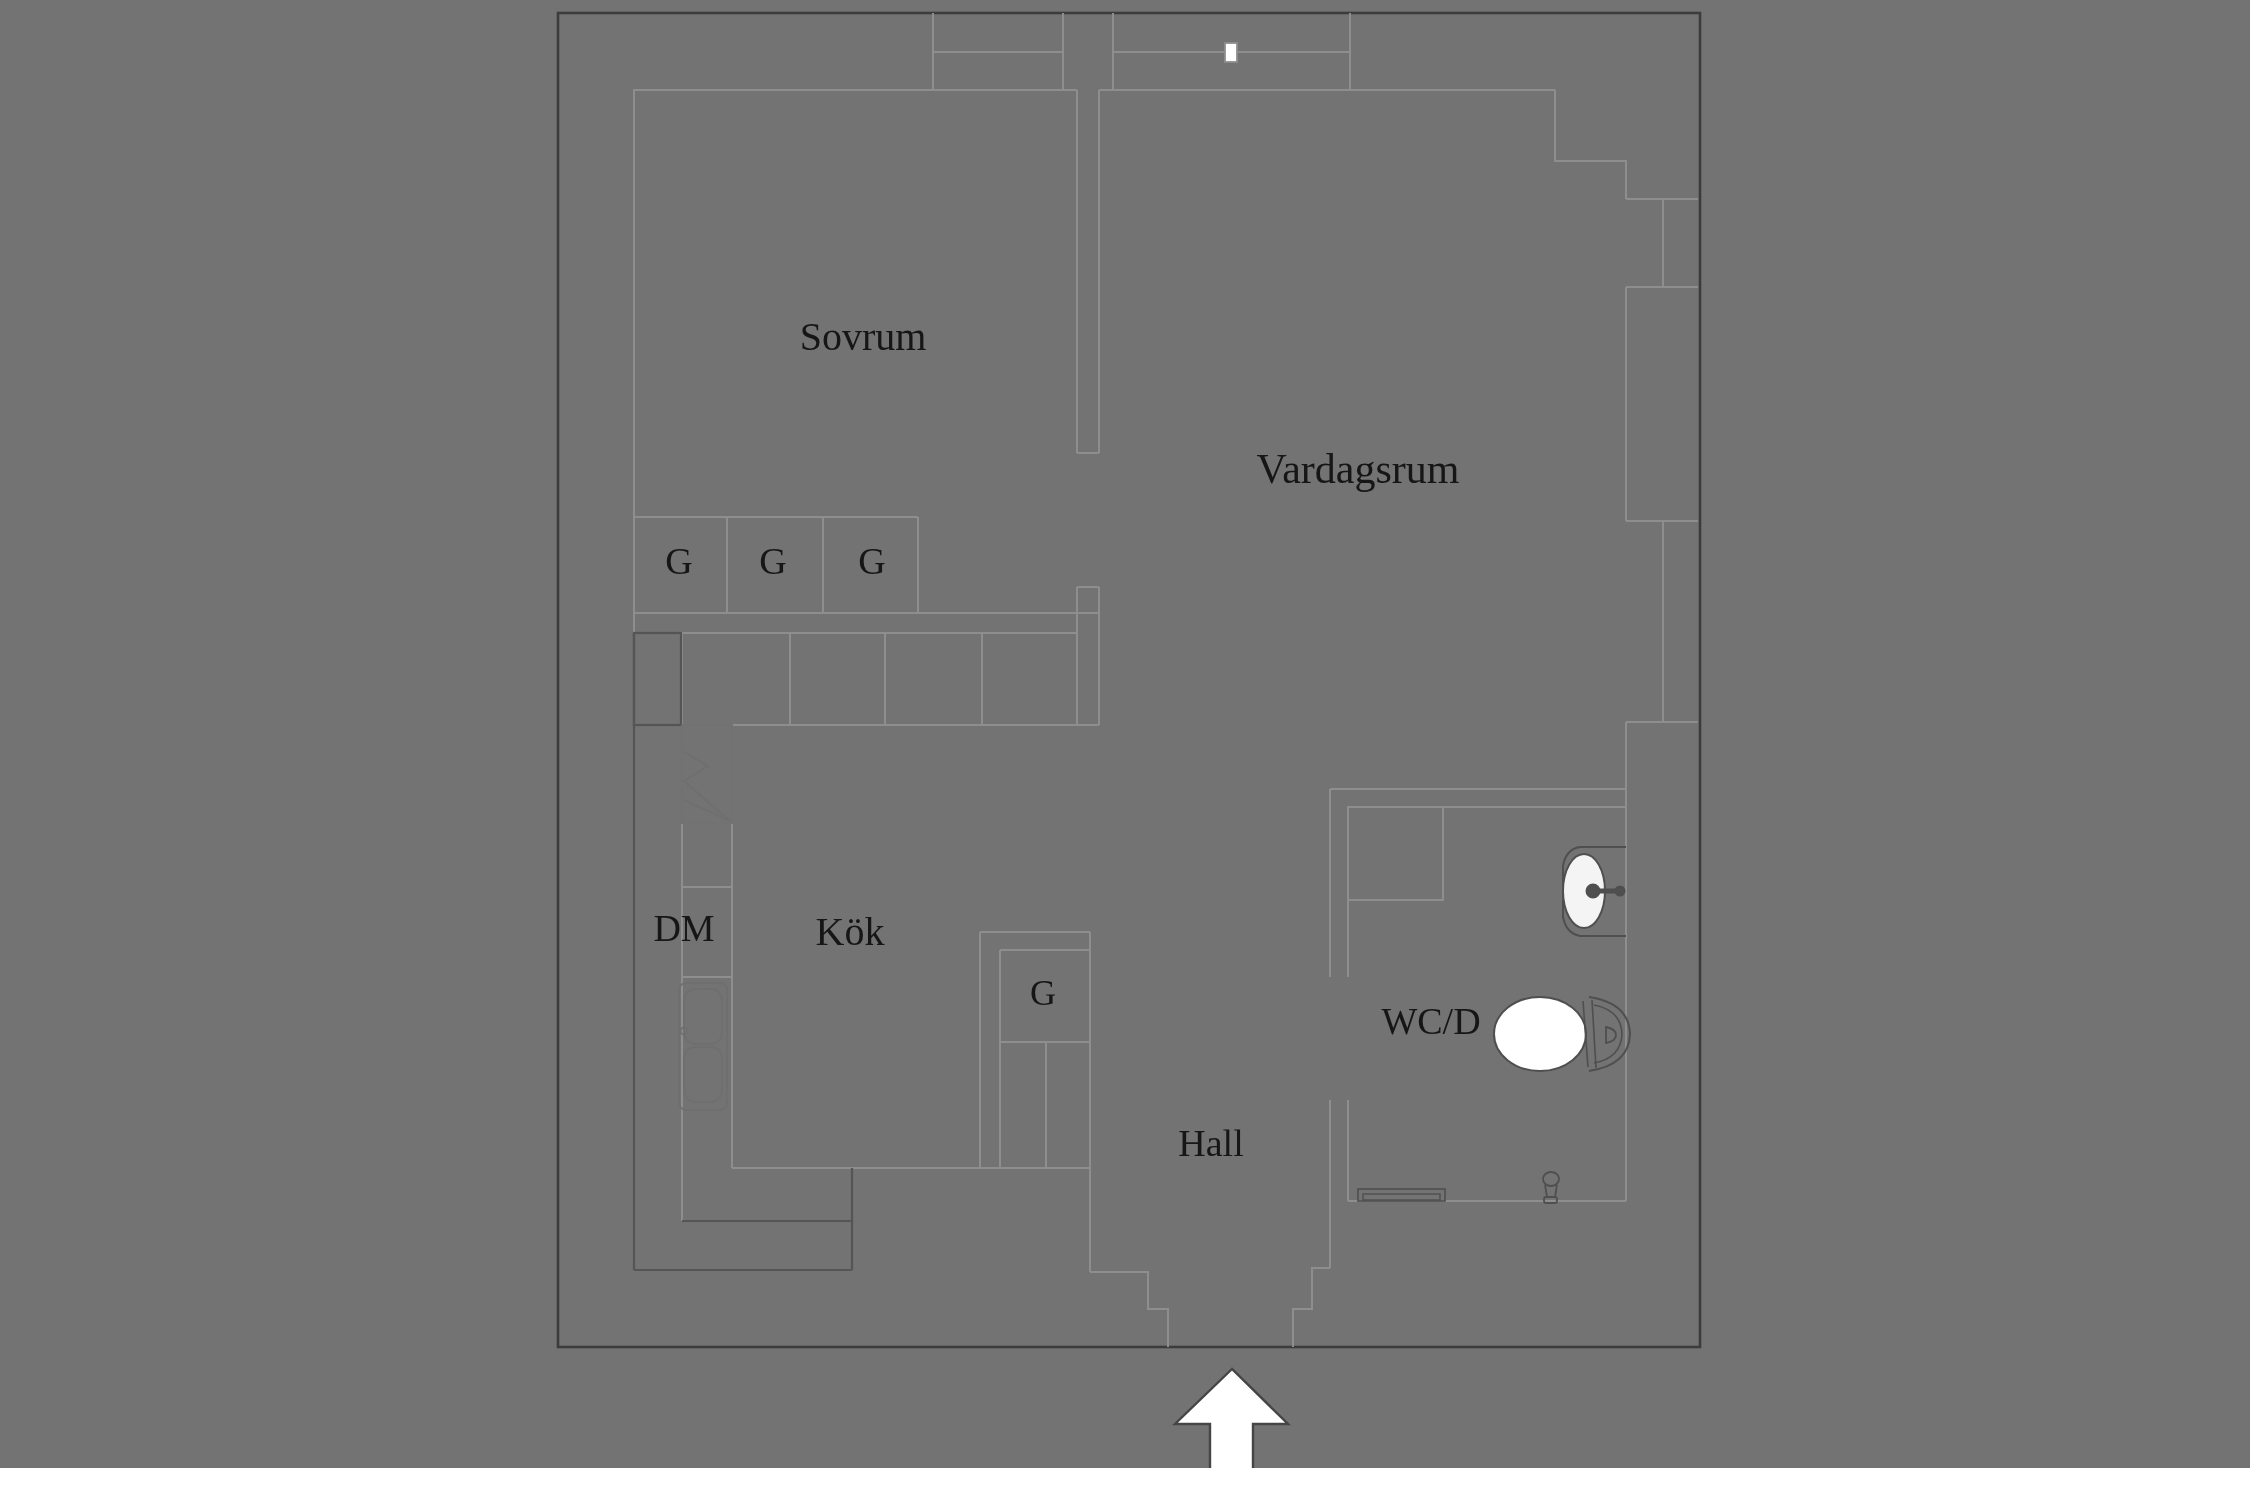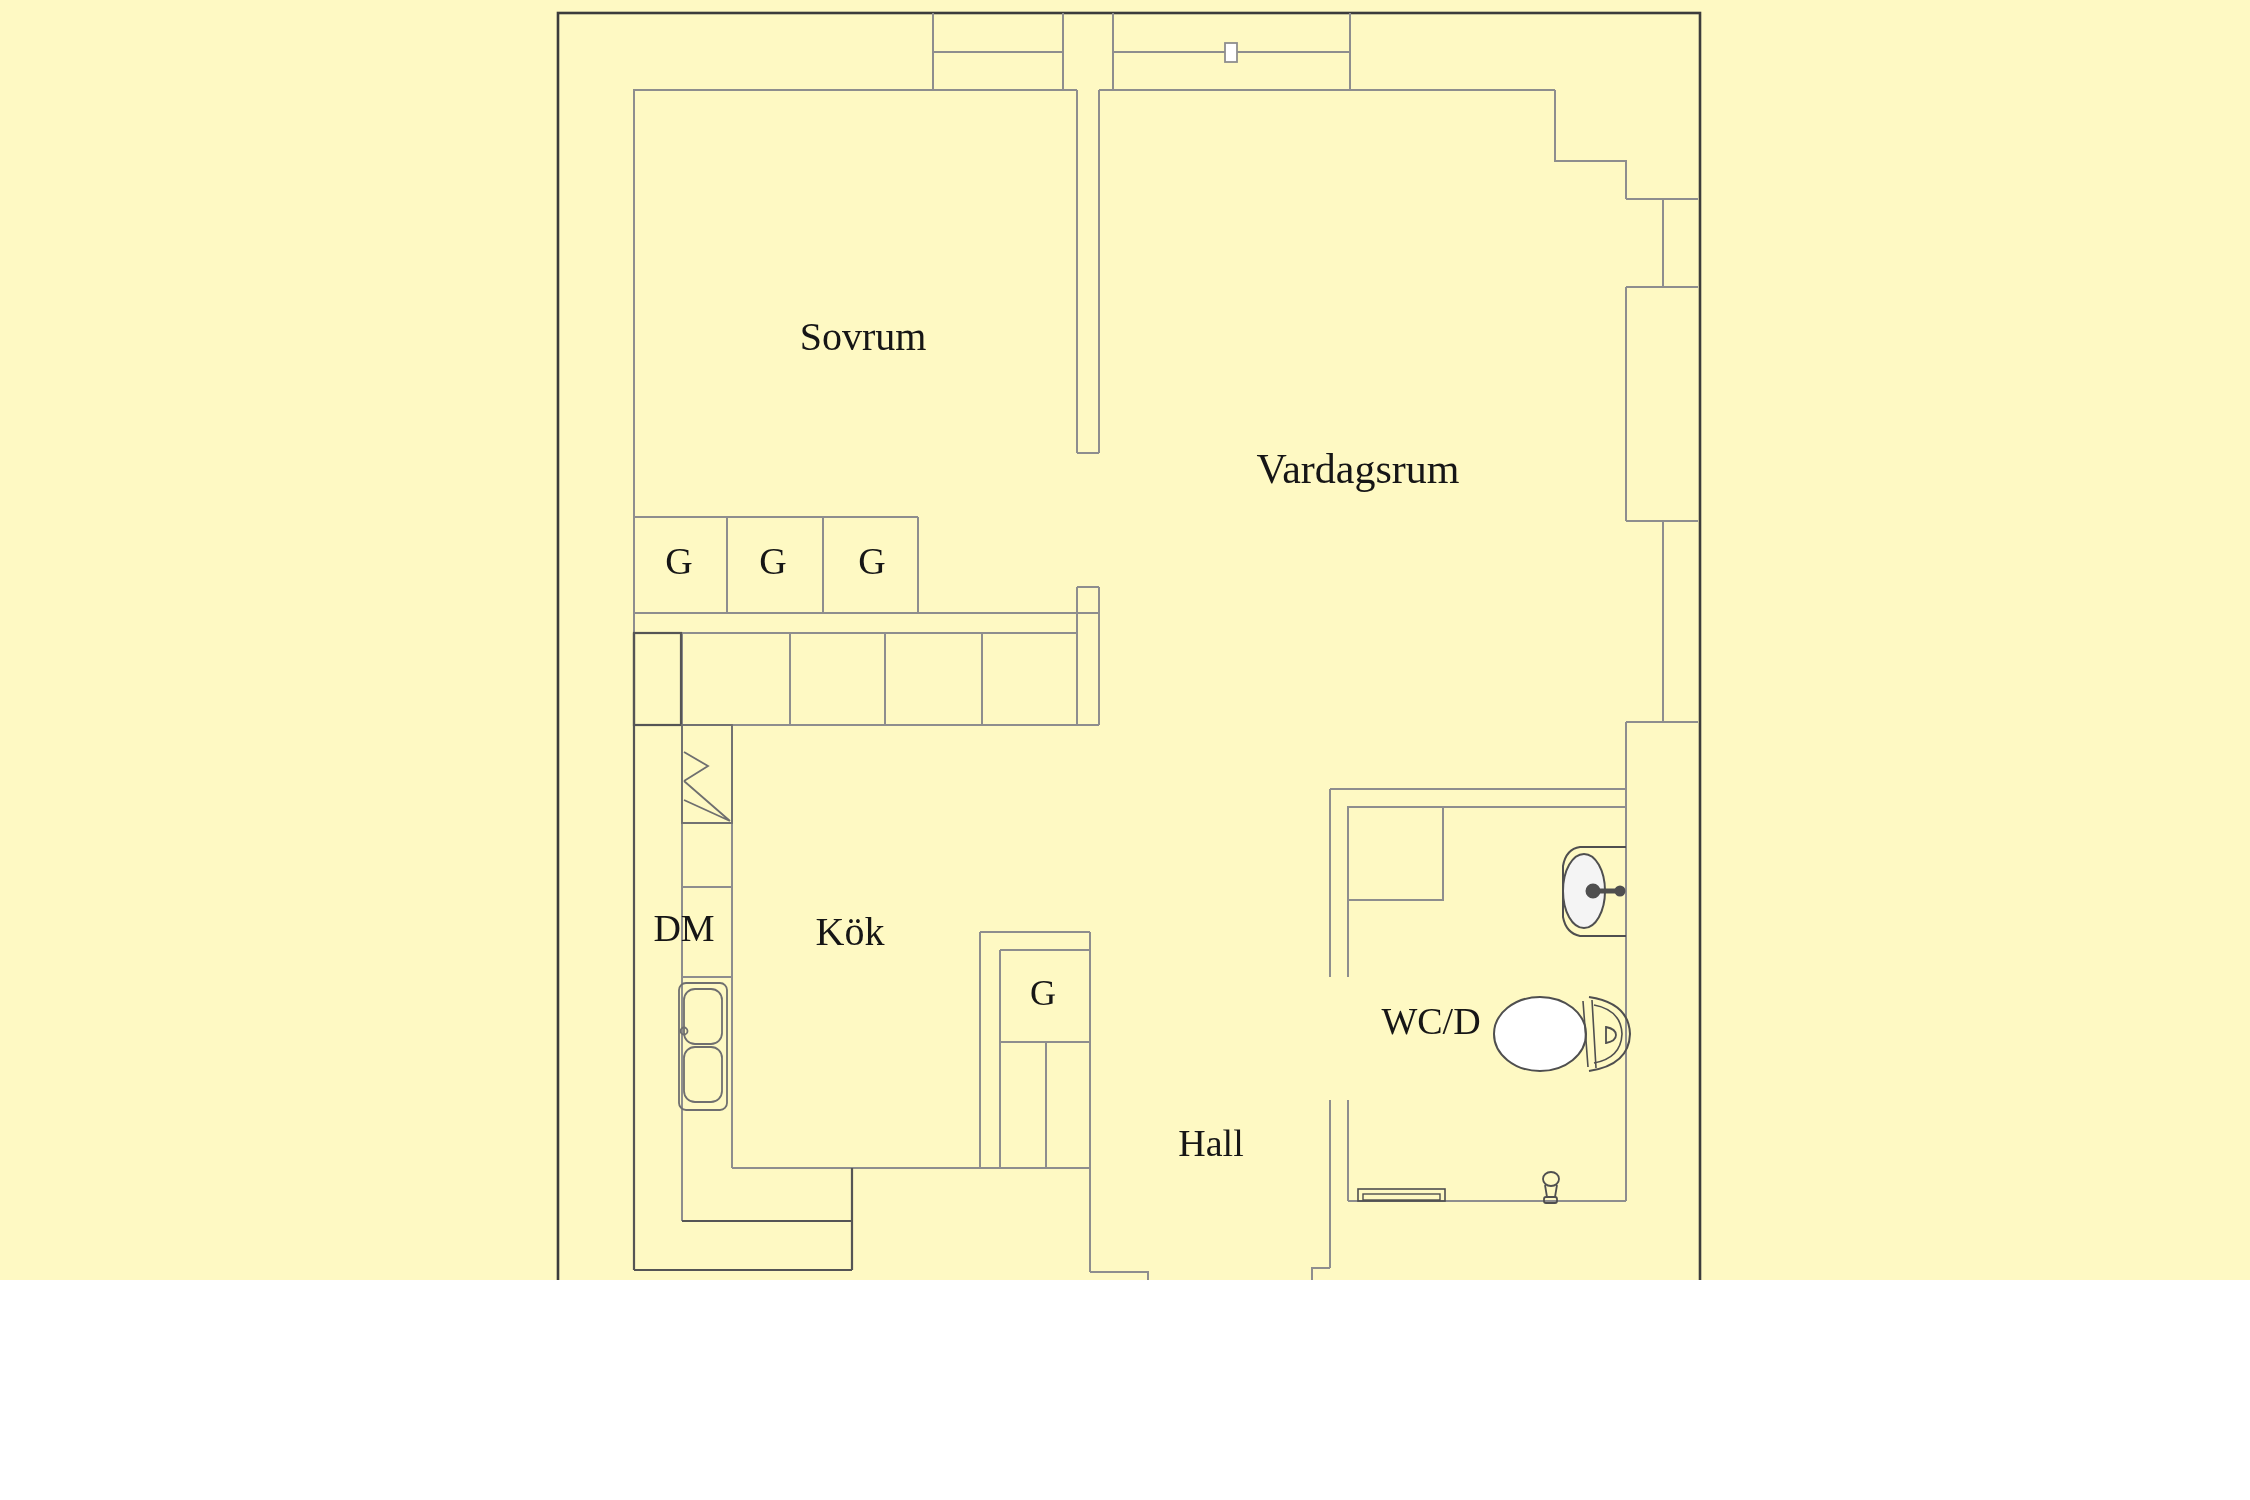--- a/index.html
+++ b/index.html
@@ -1,19 +1,19 @@
 <!DOCTYPE html>
 <html><head>
 <meta charset="utf-8">
 <style>
   html,body{margin:0;padding:0;background:#ffffff;}
   .stage{
     position:relative;
-    width:2250px;height:1280px;
-    background:#fef9c3;
+    width:2250px;height:1468px;
+    background:#737373;
     font-family:"Liberation Serif", serif;
   }
   svg{display:block;width:2250px;height:1500px;}
   text{
     font-family:"Liberation Serif", serif;
     fill:#161616;
     text-anchor:middle;
   }
   .room-label{font-size:40px;}
   .room-label-lg{font-size:42px;}

